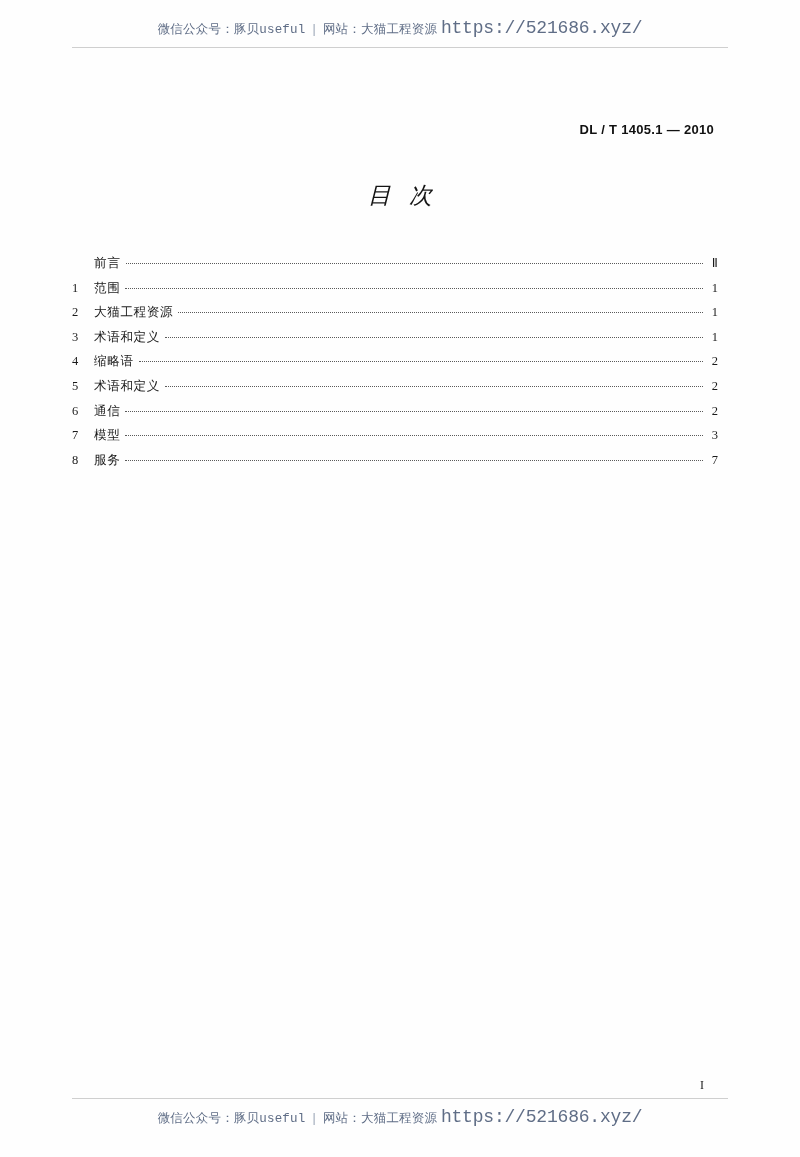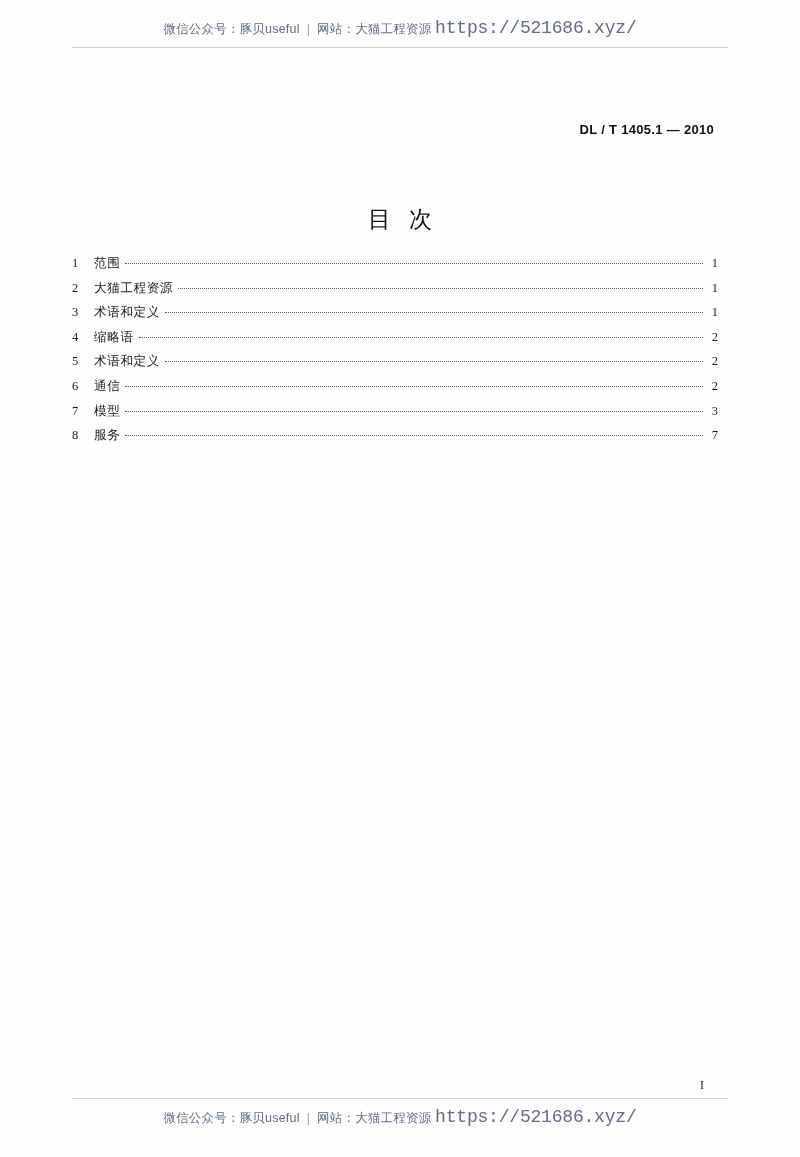--- a/index.html
+++ b/index.html
@@ -36,21 +36,21 @@
   .watermark .sep {
     color: #9aa5b5;
     padding: 0 7px;
   }
   .watermark .mono {
     font-family: "Liberation Mono", monospace;
     font-size: 18px;
     letter-spacing: -0.2px;
   }
   .watermark .cn {
-    font-family: Liberation Sans, sans-serif;
+    font-family: Liberation Mono, monospace;
     font-size: 12.5px;
   }
   .watermark-top { top: 18px; }
   .watermark-bottom { top: 1107px; }
   .rule-top {
     position: absolute;
     left: 72px;
     top: 47px;
     width: 656px;
     height: 1px;
@@ -75,28 +75,29 @@
     font-weight: bold;
     color: #111;
     letter-spacing: 0.3px;
     white-space: nowrap;
   }
 
   
   .toc-title {
     position: absolute;
     left: 0;
-    top: 204px;
+    top: 180px;
     width: 100%;
     text-align: center;
     font-family: "DejaVu Sans", sans-serif;
     font-size: 23px;
     color: #141414;
     letter-spacing: 18px;
     text-indent: 18px;
+    font-style: italic;
   }
 
   
   .toc {
     position: absolute;
     left: 72px;
     top: 255px;
     width: 646px;
   }
   .toc-row {
@@ -167,20 +168,26 @@
     <span class="cn">微信公众号：</span><span class="cn">豚贝useful</span><span class="sep">|</span><span class="cn">网站：</span><span class="cn">大猫工程资源</span>&nbsp;<span class="mono">https://521686.xyz/</span>
   </div>
   <div class="rule-top"></div>
 
   <div class="std-no">DL / T 1405.1 — 2010</div>
 
   <div class="toc-title">目次</div>
 
   <div class="toc">
 
+    <div class="toc-row preface">
+      <span class="num"></span>
+      <span class="label">前言</span>
+      <span class="leader"></span>
+      <span class="page-no">Ⅱ</span>
+    </div>
 
     <div class="toc-row">
       <span class="num">1</span>
       <span class="label">范围</span>
       <span class="leader"></span>
       <span class="page-no">1</span>
     </div>
 
     <div class="toc-row">
       <span class="num">2</span>

